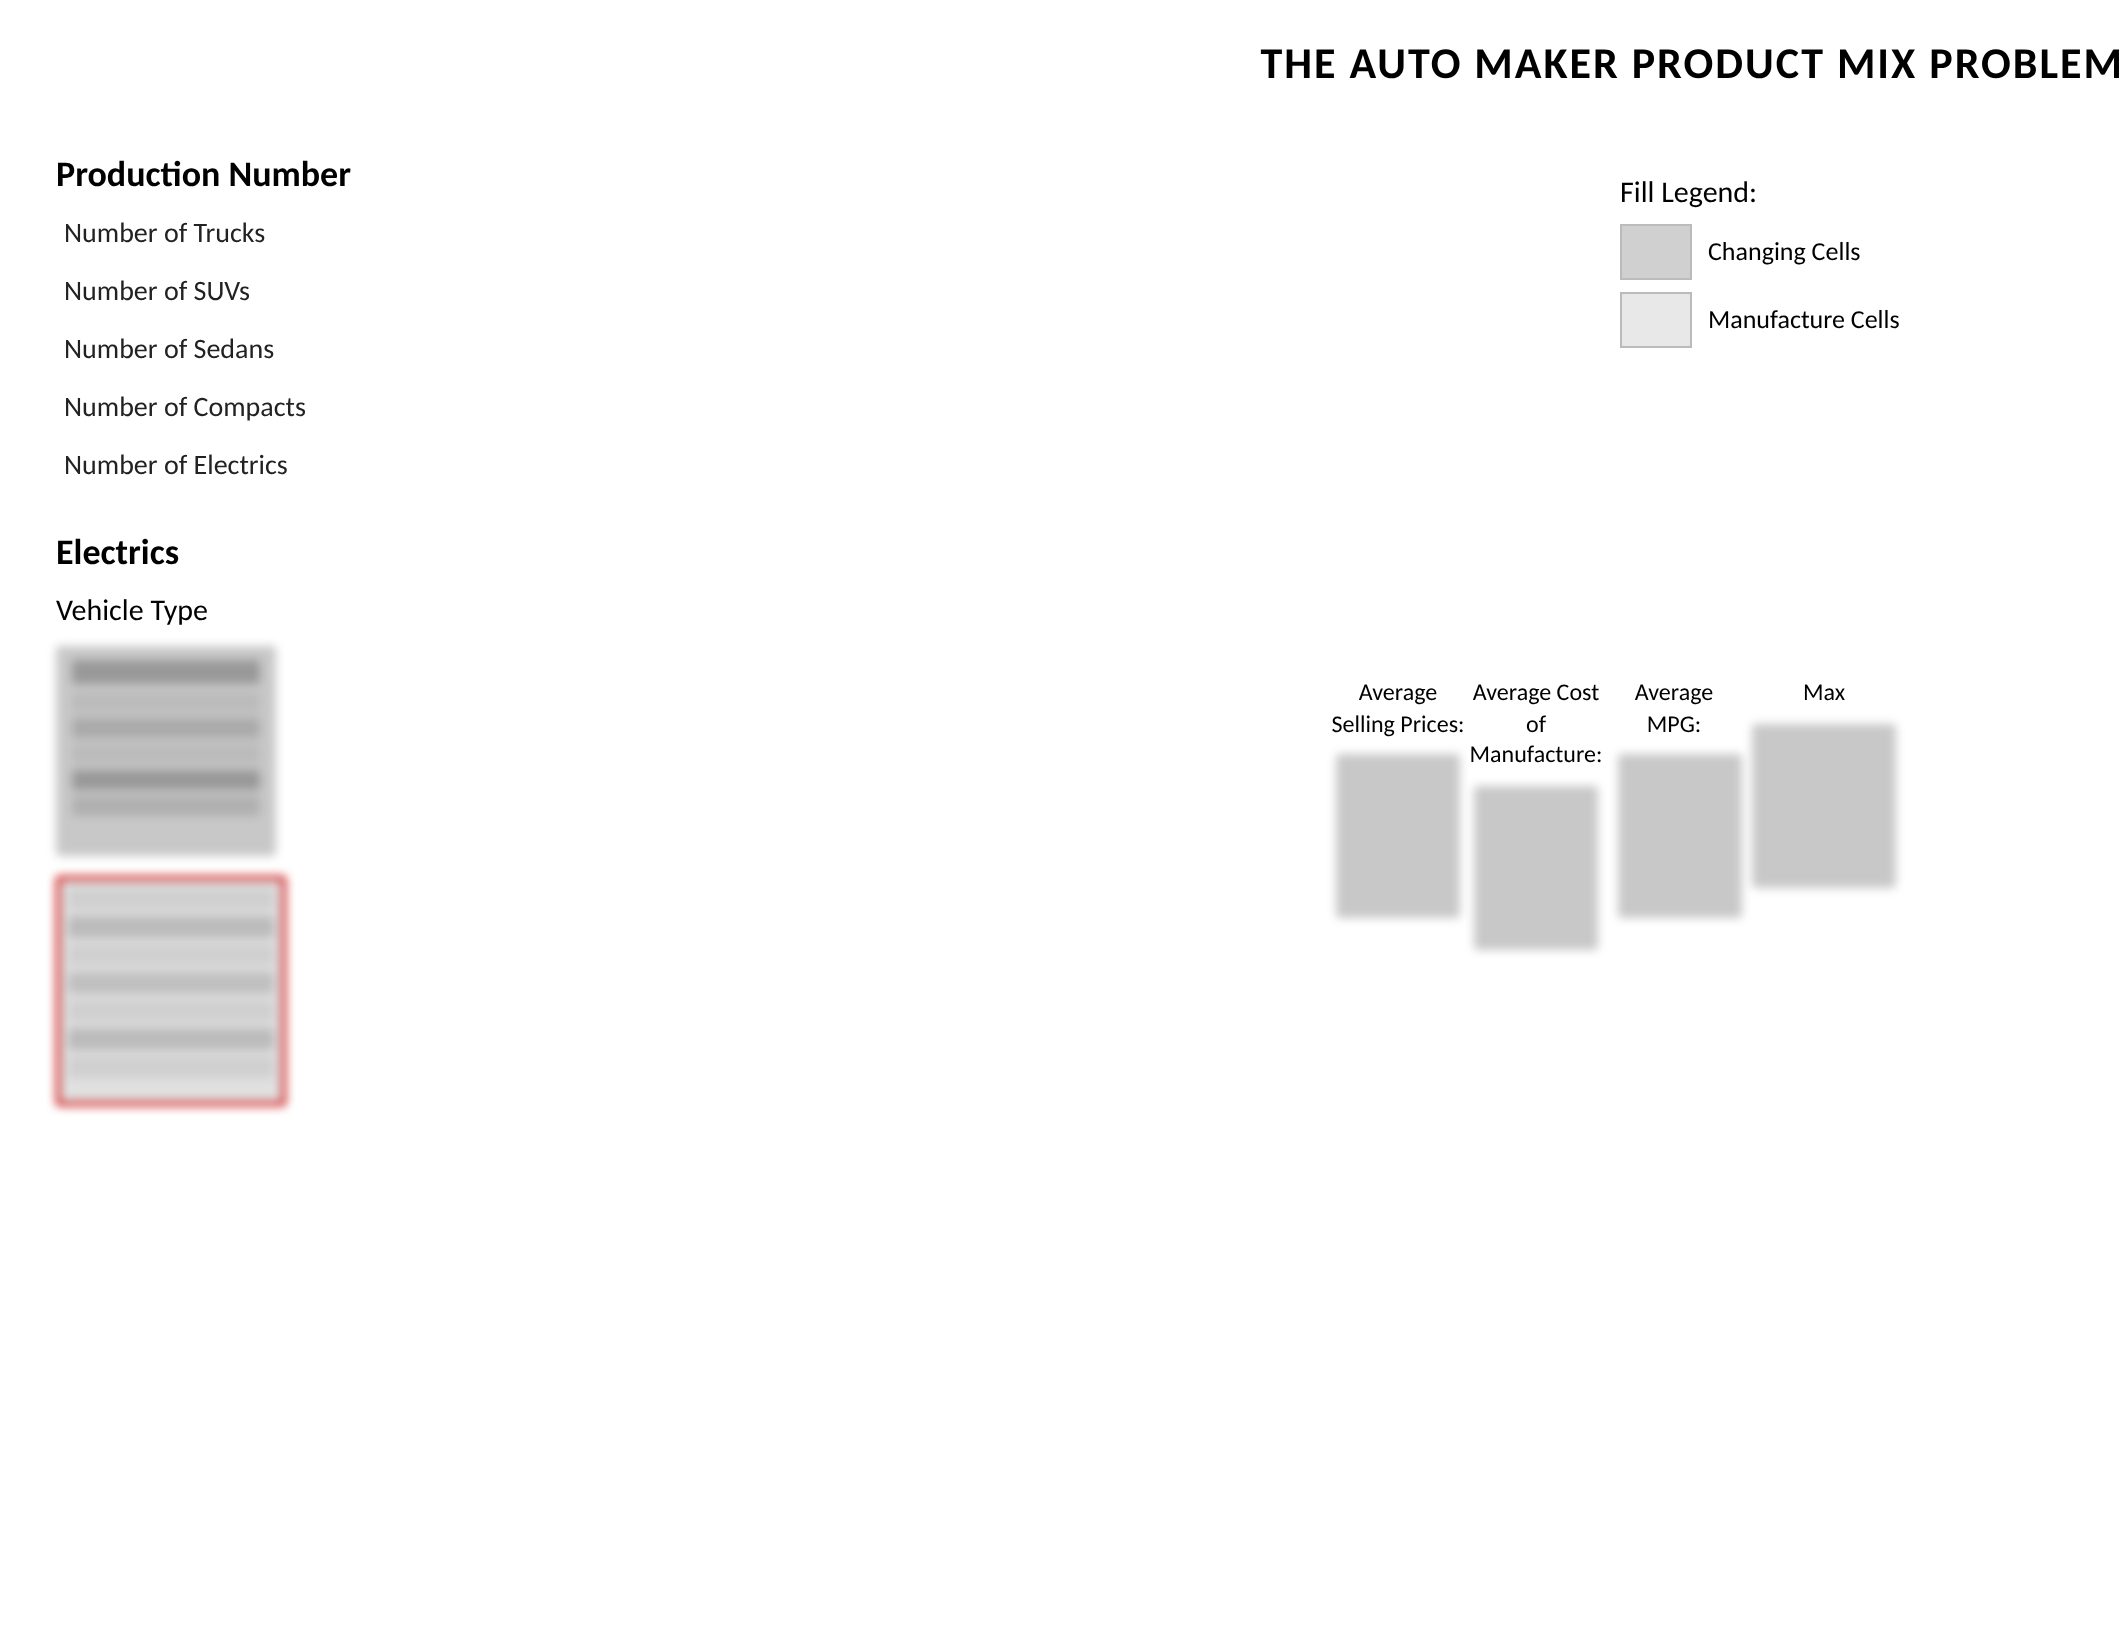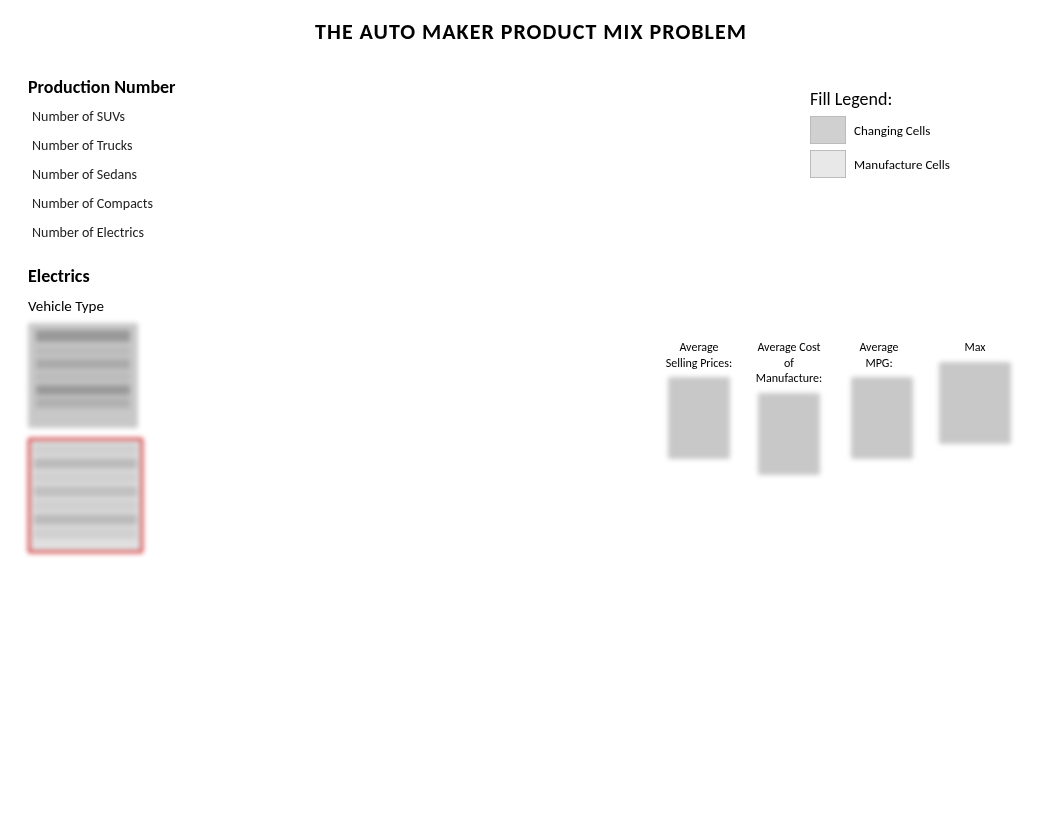--- a/index.html
+++ b/index.html
@@ -6,21 +6,21 @@
     body {
       font-family: Calibri, Arial, sans-serif;
       background: #fff;
       color: #000;
       width: 1062px;
       min-height: 822px;
       position: relative;
     }
 
     .page-title {
-      text-align: center;
+      text-align: right;
       font-size: 22px;
       font-weight: bold;
       padding: 18px 0 14px 0;
       letter-spacing: 1px;
     }
 
     .left-panel {
       width: 220px;
       flex-shrink: 0;
       padding-top: 0;
@@ -76,21 +76,21 @@
     
     .legend-area {
       position: absolute;
       top: 88px;
       left: 810px;
       display: flex;
       flex-direction: column;
     }
 
     .legend-title {
-      font-size: 18px;
+      font-size: 15px;
       margin-bottom: 6px;
     }
 
     .legend-item {
       display: flex;
       align-items: center;
       margin-bottom: 6px;
     }
 
     .legend-color-box {
@@ -116,22 +116,22 @@
 </head>
 <body>
 
 <div class="page-title">THE AUTO MAKER PRODUCT MIX PROBLEM</div>
 
 <div class="left-panel" style="position:absolute; top:68px; left:28px;">
 
   <div class="section-label">Production Number</div>
 
   <div>
+    <div class="variable-item">Number of Trucks</div>
     <div class="variable-item">Number of SUVs</div>
-    <div class="variable-item">Number of Trucks</div>
     <div class="variable-item">Number of Sedans</div>
     <div class="variable-item">Number of Compacts</div>
     <div class="variable-item">Number of Electrics</div>
   </div>
 
   <div class="constants-section">
     <div class="section-label">Electrics</div>
 
     <div class="vehicle-type-label">Vehicle Type</div>
 
@@ -167,21 +167,21 @@
     <div class="legend-color-box changing"></div>
     <span class="legend-label">Changing Cells</span>
   </div>
 
   <div class="legend-item">
     <div class="legend-color-box optimization"></div>
     <span class="legend-label">Manufacture Cells</span>
   </div>
 </div>
 
-<div style="position:absolute; top:340px; left:665px; display:flex; flex-direction:row; align-items:flex-start; gap:22px;">
+<div style="position:absolute; top:340px; left:665px; display:flex; flex-direction:row; align-items:flex-start; gap:1px;">
 
   <div style="display:flex; flex-direction:column; align-items:center; width:68px;">
     <div style="font-size:12px; text-align:center; line-height:1.3; margin-bottom:6px;">Average Selling Prices:</div>
     <div style="filter:blur(2.5px); background:#c8c8c8; width:62px; height:82px; border-radius:2px;"></div>
   </div>
 
   <div style="display:flex; flex-direction:column; align-items:center; width:68px;">
     <div style="font-size:12px; text-align:center; line-height:1.3; margin-bottom:6px;">Average Cost of Manufacture:</div>
     <div style="filter:blur(2.5px); background:#c8c8c8; width:62px; height:82px; border-radius:2px;"></div>
   </div>

